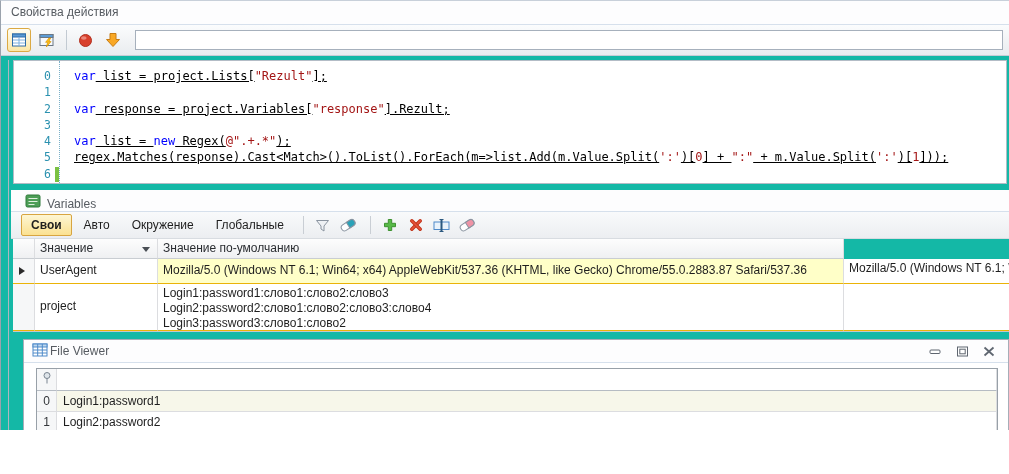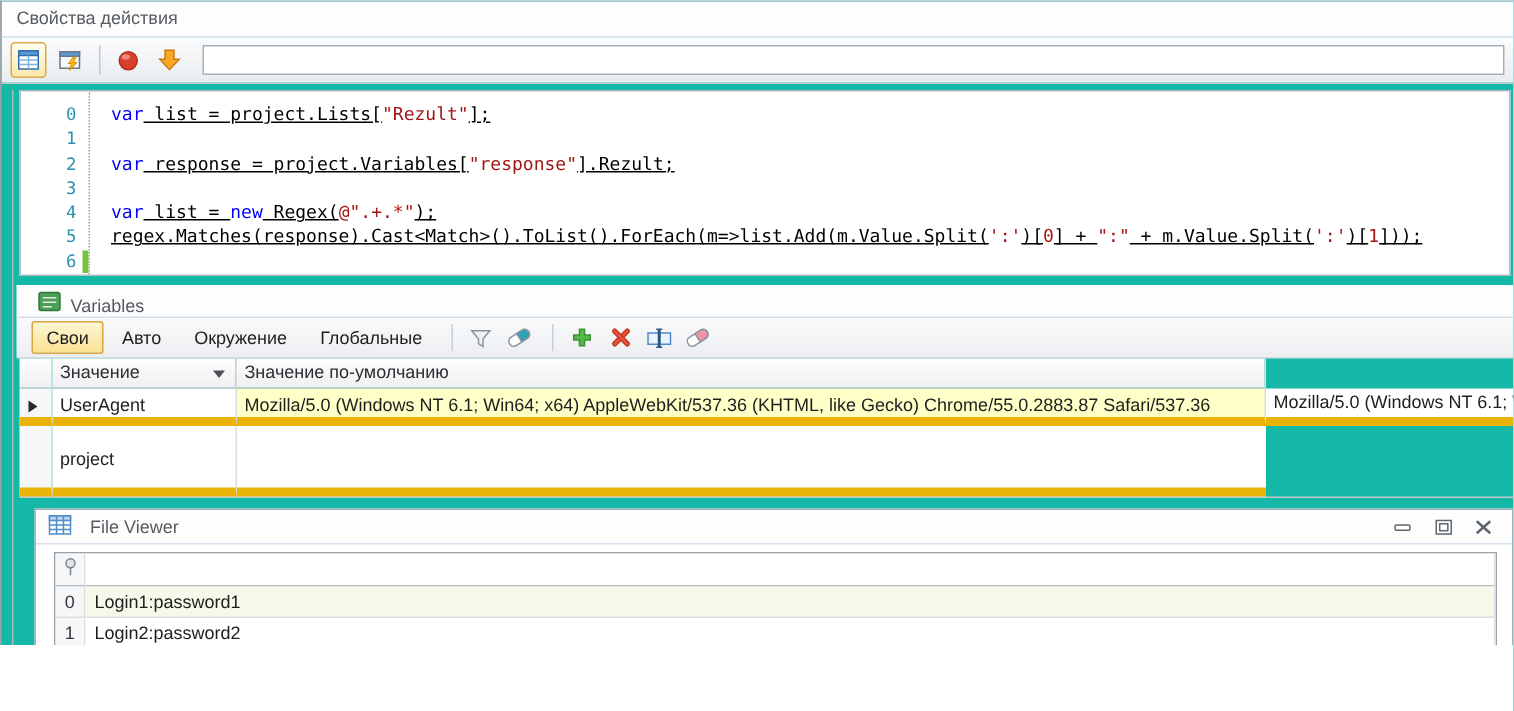--- a/index.html
+++ b/index.html
@@ -35,41 +35,41 @@
                font-family:"DejaVu Sans Mono",monospace; font-size:12px; }
   .tok-kw { color:var(--kw,#0000ff);text-align:center; } .tok-str { color:var(--str,#a31515); }
   .tok-num { color:var(--str,#a31515); } .tok-pl { color:#000;text-decoration:underline; }
 
   
   .vars-title { height:22px; display:flex; align-items:flex-end; gap:6px; padding-left:14px;
                 color:#565b61; background:#fdfdfe; border-bottom:1px solid #d6e0ec; margin-left:2px; }
   .tabs-bar { height:27px; display:flex; align-items:center; padding-left:10px; margin-left:2px;
               background:linear-gradient(#f9fafb,#eceef1); border-bottom:1px solid #d8dce1; }
   .tab { padding:3px 9px; margin-right:2px; border:1px solid transparent; border-radius:2px; color:#1e1e1e; cursor:default; }
-  .tab.active { background:var(--tabsel,linear-gradient(#fdf6d4,#fbe191)); background:linear-gradient(#fdf6d4,#fbe191); border-color:#d8a540; }
+  .tab.active { background:var(--tabsel,linear-gradient(#fdf6d4,#fbe191)); background:linear-gradient(#fdf6d4,#fbe191); border-color:#d8a540;font-weight:bold; }
   .tt-btn { width:24px; height:22px; display:flex; align-items:center; justify-content:center; margin-right:2px; cursor:default; }
   .tt-sep { width:1px; height:18px; background:#c9ced4; margin:0 7px; }
 
   .vars-grid { margin-left:4px; width:999px; border-bottom:1px solid #c3c7cc; }
   .vg-row { display:grid; grid-template-columns:22px 123px 686px 1fr; }
-  .vg-cell { border-right:1px solid #dcdde0; border-bottom:6px solid #eab308; padding:2px 5px;
+  .vg-cell { border-right:1px solid #dcdde0; border-bottom:1px solid #eab308; padding:2px 5px;
              overflow:hidden; white-space:nowrap; background:#fff; }
   .vg-head .vg-cell { background:linear-gradient(#fdfdfd,#eff0f2); border-bottom:1px solid #c9cdd2; color:#2a2d31; position:relative; }
   .vg-head { height:20px; }
   .vg-ind { padding:2px 0; text-align:center; background:#f6f7f8; position:relative; }
   .value-filter-arrow { position:absolute; right:7px; top:8px; width:0; height:0;
                         border-left:4px solid transparent; border-right:4px solid transparent; border-top:5px solid #4a4f55; }
   .row-arrow { position:absolute; left:6px; top:8px; width:0; height:0;
                border-top:4.5px solid transparent; border-bottom:4.5px solid transparent; border-left:6px solid #2a2a2a; }
   .cell-highlight { background:var(--hl,#ffffc8) !important; }
   .multi-line div { line-height:15px; }
 
   
   .fv-panel { margin-left:14px; margin-top:7px; border:1px solid #a6aeb8; border-bottom:none; height:126px; background:#fff; }
-  .fv-title { height:23px; display:flex; align-items:center; gap:12px; padding:0 10px 0 8px;
+  .fv-title { height:23px; display:flex; align-items:center; gap:2px; padding:0 10px 0 8px;
               color:#565b61; background:#fdfdfe; border-bottom:1px solid #d6e0ec; }
   .fv-title .spacer { flex:1; }
   .win-btn { width:18px; height:16px; display:flex; align-items:center; justify-content:center; margin-left:9px; cursor:default; }
   .fv-grid { margin:5px 10px 0 12px; border:1px solid #98a0a8; border-bottom:none; }
   .fv-row { display:grid; grid-template-columns:20px 1fr; }
   .fv-cell { border-right:1px solid #dcdde0; border-bottom:1px solid #dcdde0; padding:2px 6px;
              overflow:hidden; white-space:nowrap; background:#fff; height:21px; line-height:17px; }
   .fv-ind { text-align:center; color:#33363a; background:#f6f7f8; padding:2px 0; }
   .fv-filter .fv-cell { height:22px; border-bottom:1px solid #b6bcc3; }
   .fv-alt { background:#f7f7ea; }
@@ -218,20 +218,25 @@
             </div>
             <div class="vg-cell" style="line-height: 19px;">UserAgent</div>
             <div class="vg-cell cell-highlight" style="line-height: 19px;">
               <div>Mozilla/5.0 (Windows NT 6.1; Win64; x64) AppleWebKit/537.36 (KHTML, like Gecko) Chrome/55.0.2883.87 Safari/537.36</div>
             </div>
             <div class="vg-cell" style="border-right: none;">Mozilla/5.0 (Windows NT 6.1; Win64; x64) AppleWebKit/537.36 (KHTML, like Gecko) Chrome/55.0.2883.87 Safari/537.36</div>
           </div>
           <div class="vg-row" style="height: 47px;">
             <div class="vg-cell vg-ind"></div>
             <div class="vg-cell" style="line-height: 41px;">project</div>
+            <div class="vg-cell multi-line">
+              <div>Login1:password1:слово1:слово2:слово3</div>
+              <div>Login2:password2:слово1:слово2:слово3:слово4</div>
+              <div>Login3:password3:слово1:слово2</div>
+            </div>
             <div class="vg-cell" style="border-right: none;"></div>
           </div>
         </div>
     </div>
 
     <div class="fv-panel">
       <div class="fv-title">
         <span id="fv-icon"><svg width="16" height="14">
               <rect x="1" y="1" width="14" height="12" fill="#fff" stroke="#4f8ac9"></rect>
               <rect x="1" y="1" width="14" height="3" fill="#bdd7ee" stroke="#4f8ac9"></rect>

